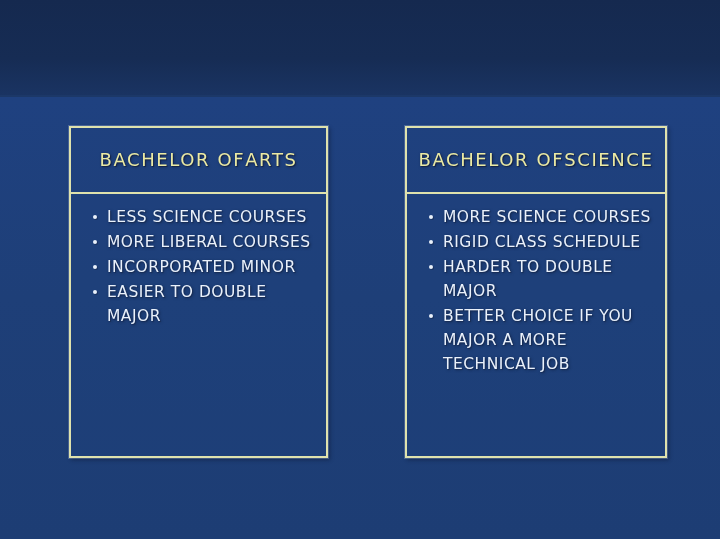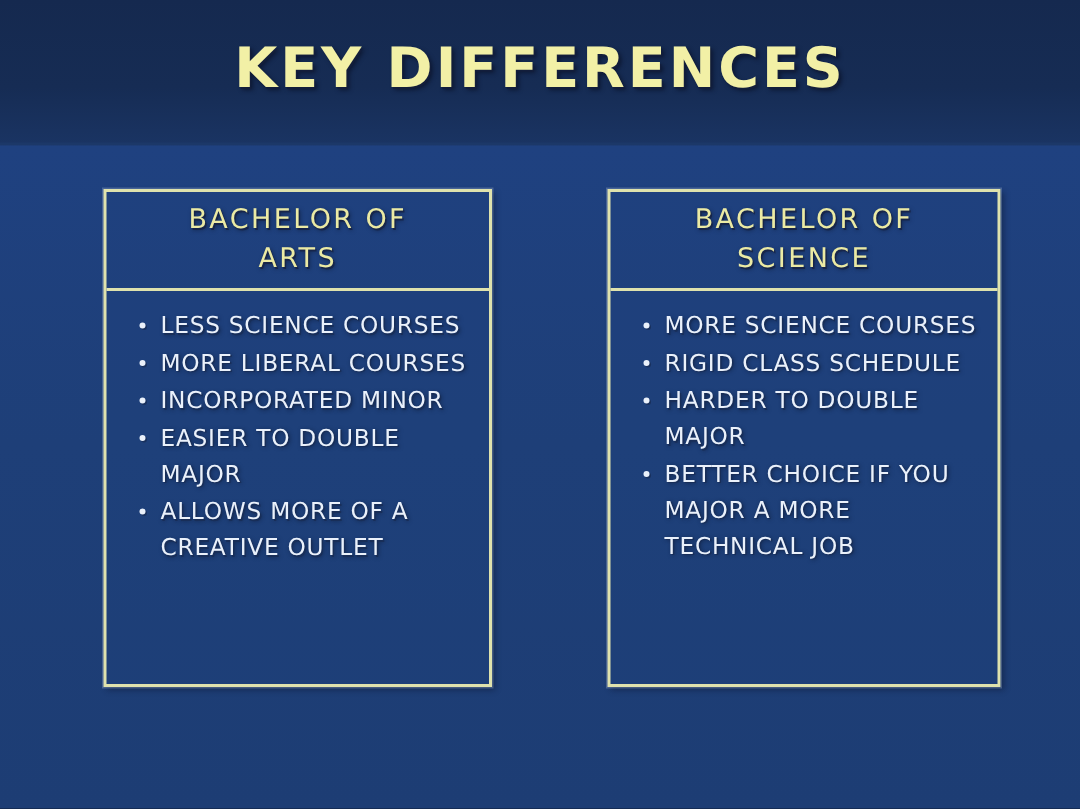--- a/index.html
+++ b/index.html
@@ -85,21 +85,21 @@
                 2px 2px 4px rgba(10,20,45,0.45);
   }
   .card.left  { left: 69px;  width: 259px; }
   .card.right { left: 405px; width: 262px; }
 
   .card-header {
     height: 66px;
     box-sizing: border-box;
     border-bottom: 2px solid #dfe2ad;
     display: flex;
-    flex-direction: column;
+    flex-direction: row;
     align-items: center;
     justify-content: center;
   }
   .card-header .hline {
     font-family: "DejaVu Sans", sans-serif;
     font-size: 18px;
     font-weight: normal;
     letter-spacing: 1.6px;
     color: #ebeaa4;
     text-shadow: 1px 1px 0 rgba(22,34,66,0.8),
@@ -141,37 +141,35 @@
     box-shadow: 1px 1px 0 rgba(24,45,86,0.8);
   }
 </style>
 </head>
 <body>
 
 <div class="slide">
 
   <div class="header-band"></div>
 
-  <div class="slide-title">KEY DIFFERENCES</div>
 
   <div class="body-area">
     <div class="columns">
 
       <div class="card left">
         <div class="card-header">
           <div class="hline">BACHELOR OF</div>
           <div class="hline">ARTS</div>
         </div>
         <div class="card-body">
           <ul class="bullet-list">
             <li class="bullet-item">LESS SCIENCE COURSES</li>
             <li class="bullet-item">MORE LIBERAL COURSES</li>
             <li class="bullet-item">INCORPORATED MINOR</li>
             <li class="bullet-item">EASIER TO DOUBLE MAJOR</li>
-            <li class="bullet-item">ALLOWS MORE OF A CREATIVE OUTLET</li>
           </ul>
         </div>
       </div>
 
       <div class="card right">
         <div class="card-header">
           <div class="hline">BACHELOR OF</div>
           <div class="hline">SCIENCE</div>
         </div>
         <div class="card-body">

